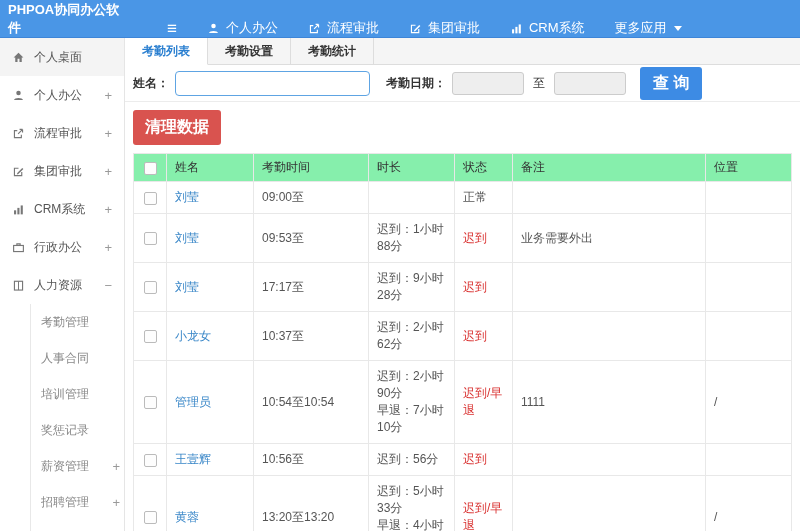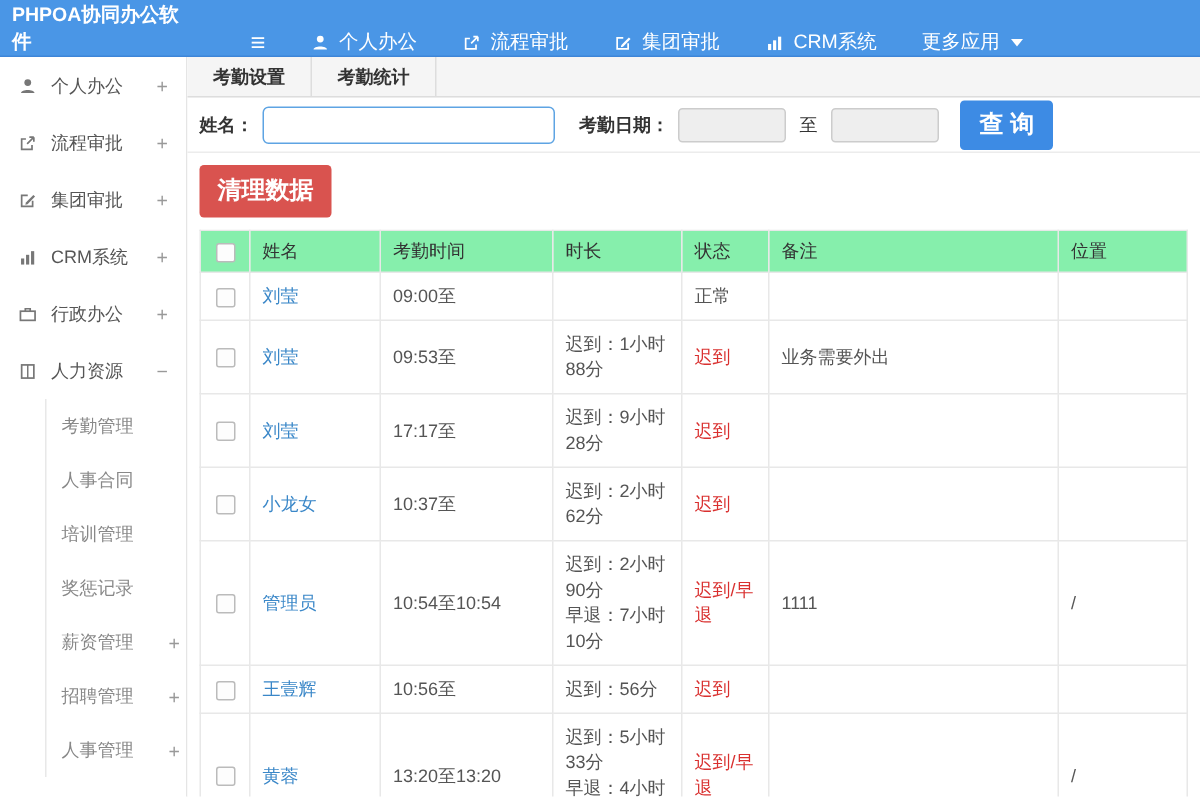--- a/index.html
+++ b/index.html
@@ -121,20 +121,29 @@
       <div class="nav-item">
         <span>更多应用</span>
         <span class="caret"></span>
       </div>
     </nav>
 </div>
 
 <div class="layout">
 
   <div class="sidebar" id="sidebar">
+      <div class="side-item active">
+        <span class="icon">
+          <svg viewBox="0 0 16 16" width="13" height="13">
+            <path d="M8 2.2 L14 8 H12 V13.5 H9.2 V9.5 H6.8 V13.5 H4 V8 H2 Z" fill="currentColor"></path>
+          </svg>
+        </span>
+        <span class="lbl">个人桌面</span>
+        <span class="expand"></span>
+      </div>
       <div class="side-item">
         <span class="icon">
           <svg viewBox="0 0 16 16" width="13" height="13">
             <circle cx="8" cy="5" r="2.8" fill="currentColor"></circle>
             <path d="M2.5 13.5 C2.5 10.2 13.5 10.2 13.5 13.5 Z" fill="currentColor"></path>
           </svg>
         </span>
         <span class="lbl">个人办公</span>
         <span class="expand">+</span>
       </div>
@@ -217,20 +226,21 @@
         <div class="side-sub-item">
           <span class="lbl">人事管理</span>
           <span class="expand">+</span>
         </div>
       </div>
     </div>
 
   <div class="main">
 
     <div class="tabs" id="tabs">
+        <div class="tab active">考勤列表</div>
         <div class="tab">考勤设置</div>
         <div class="tab">考勤统计</div>
       </div>
 
     <div class="filter-row">
       <span class="flabel">姓名：</span>
       <input class="name-input" type="text" value="" style="">
       <span class="flabel date-label">考勤日期：</span>
       <input class="date-input" type="text" value="" style="">
       <span class="to-label">至</span>

